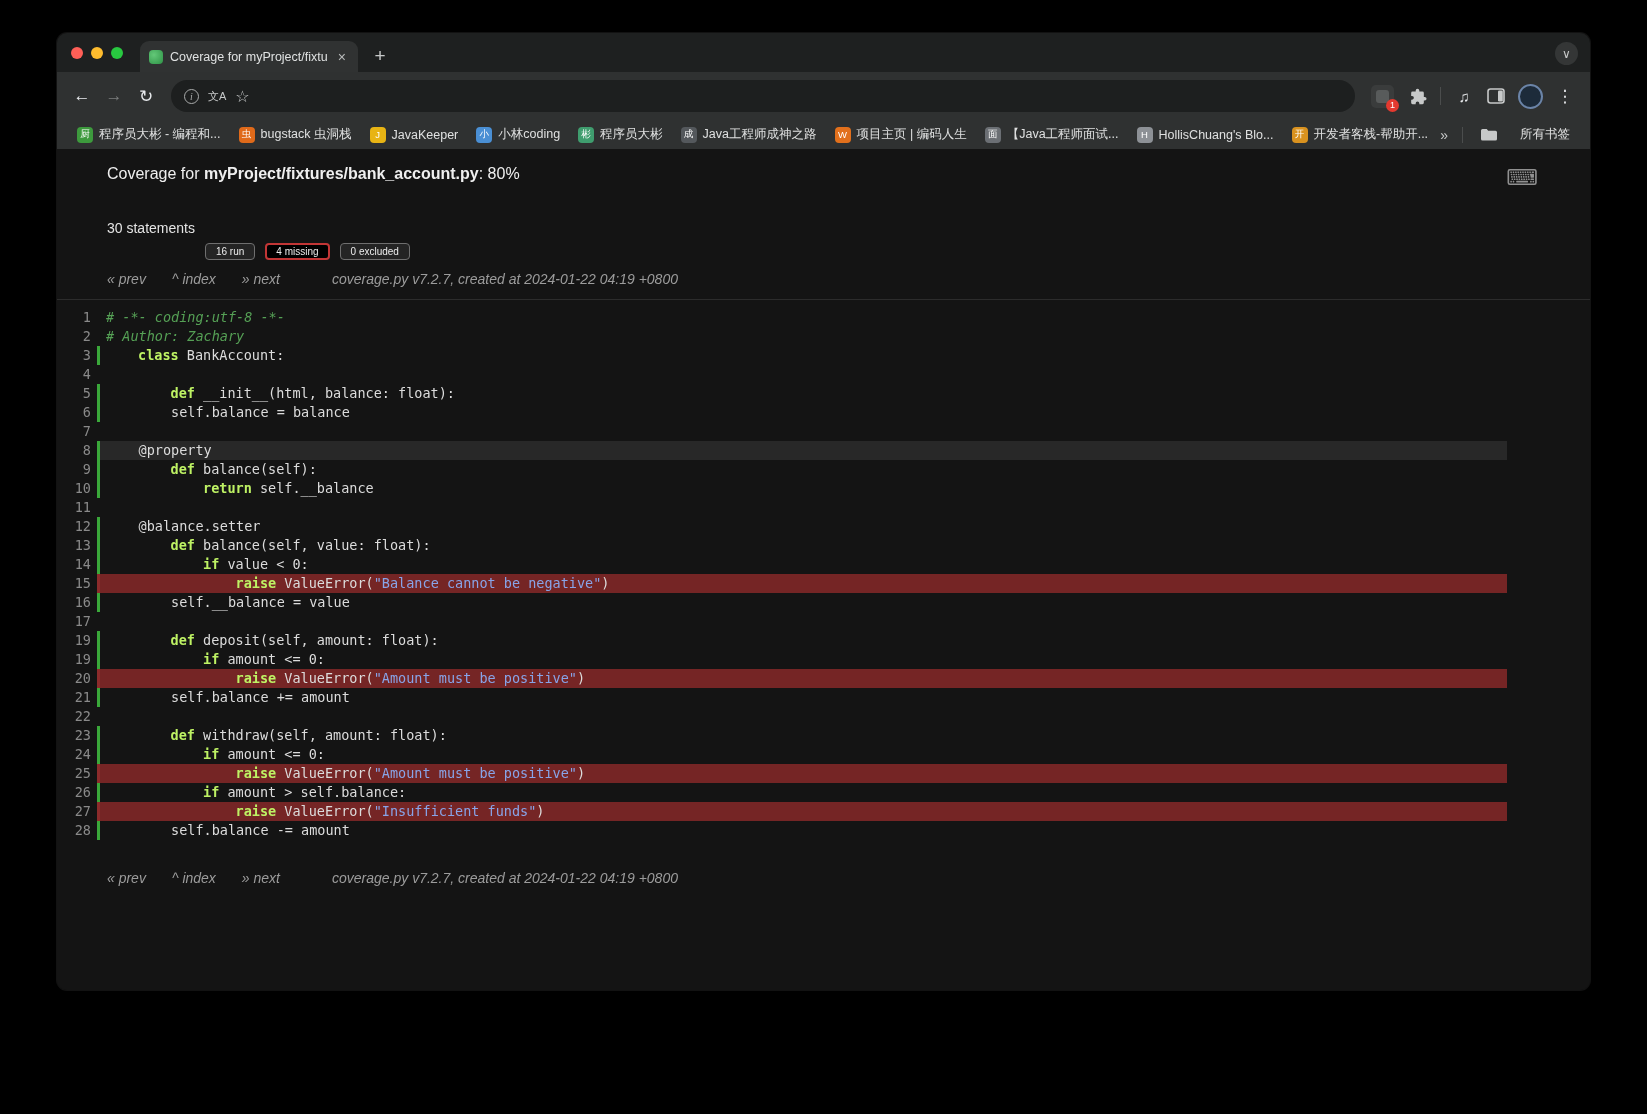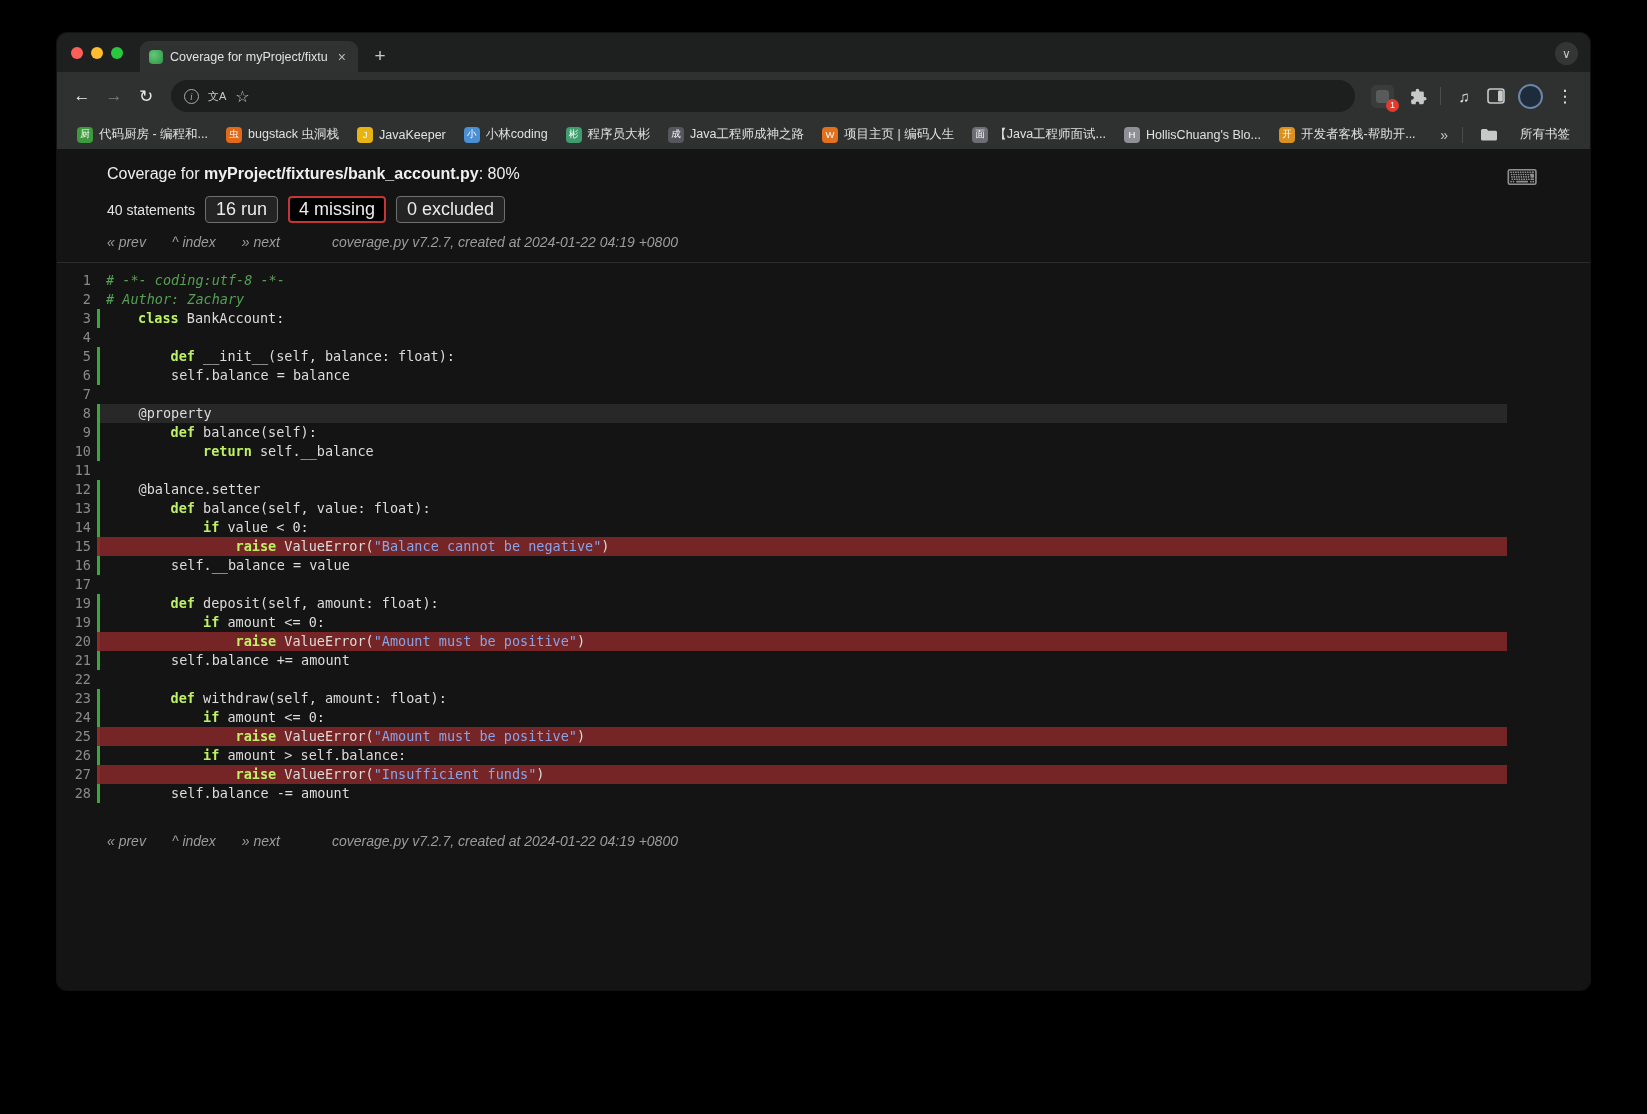--- a/index.html
+++ b/index.html
@@ -72,21 +72,21 @@
   .allbm { display:flex; align-items:center; gap:23px; padding:3px 8px; }
 
   
   .page { flex:1; background:#141414; position:relative; overflow:hidden; color:#e0e0e0; }
   .page-head { padding:16px 50px 0 50px; position:relative; }
   .h1 { font-size:16px; color:#efefef; font-weight:400; }
   .h1 .path { font-weight:700; }
   .kbd-icon { position:absolute; right:52px; top:16px; color:#909090; font-size:22px; }
   .stats { margin-top:13px; display:flex; align-items:center; gap:10px; font-size:14px; color:#e4e4e4; }
   .btn { padding:2px 10px; border:1px solid #6f6f6f; border-radius:4px;
-         background:#242424; color:#ececec; font-size:18px; }
+         background:#242424; color:#ececec; font-size:10px;margin-top:47px; }
   .btn.missing { border:2px solid var(--mis-border,#c23636); background:#000000; padding:1px 9px; }
   .navline { margin-top:11px; display:flex; align-items:center; gap:26px;
              font-style:italic; font-size:14px; color:#9c9c9c; padding-bottom:12px; }
   .navline .version { margin-left:26px; }
   .head-rule { border-bottom:1px solid #2c2c2c; }
 
   
   .code { margin-top:8px; font-family:"DejaVu Sans Mono","Liberation Mono",monospace;
           font-size:13.5px; line-height:19px; padding-right:83px; }
   .cl { display:flex; }
@@ -154,21 +154,21 @@
       </svg>
     </div>
     <div class="avatar"></div>
     <div class="navbtn">⋮</div>
   </div>
 
   <div class="bookmarks">
     <div class="bm-list">
         <div class="bm">
           <span class="bm-ic" style="background: rgb(61, 154, 61);">厨</span>
-          <span>代码厨房 - 编程和...</span>
+          <span>程序员大彬 - 编程和...</span>
         </div>
         <div class="bm">
           <span class="bm-ic" style="background: rgb(224, 106, 26);">虫</span>
           <span>bugstack 虫洞栈</span>
         </div>
         <div class="bm">
           <span class="bm-ic" style="background: rgb(232, 180, 20);">J</span>
           <span>JavaKeeper</span>
         </div>
         <div class="bm">
@@ -213,21 +213,21 @@
   </div>
 
   <div class="page">
     <div class="head-rule">
       <div class="page-head">
         <div class="h1">
           <span>Coverage for </span><span class="path">myProject/fixtures/bank_account.py</span><span>: 80%</span>
         </div>
         <span class="kbd-icon">⌨</span>
         <div class="stats">
-          <span>40 statements</span>
+          <span>30 statements</span>
           <button class="btn">16 run</button>
           <button class="btn missing">4 missing</button>
           <button class="btn">0 excluded</button>
         </div>
         <div class="navline">
           <span>« prev</span>
           <span>^ index</span>
           <span>» next</span>
           <span class="version">coverage.py v7.2.7, created at 2024-01-22 04:19 +0800</span>
         </div>
@@ -246,21 +246,21 @@
         <div class="cl run">
           <span class="ln">3</span>
           <span class="lb"><span class="tk-k">class</span><span class="tk-t"> BankAccount:</span></span>
         </div>
         <div class="cl nil">
           <span class="ln">4</span>
           <span class="lb"></span>
         </div>
         <div class="cl run">
           <span class="ln">5</span>
-          <span class="lb"><span class="tk-t">    </span><span class="tk-k">def</span><span class="tk-t"> __init__(self, balance: float):</span></span>
+          <span class="lb"><span class="tk-t">    </span><span class="tk-k">def</span><span class="tk-t"> __init__(html, balance: float):</span></span>
         </div>
         <div class="cl run">
           <span class="ln">6</span>
           <span class="lb"><span class="tk-t">        self.balance = balance</span></span>
         </div>
         <div class="cl nil">
           <span class="ln">7</span>
           <span class="lb"></span>
         </div>
         <div class="cl run hl">

